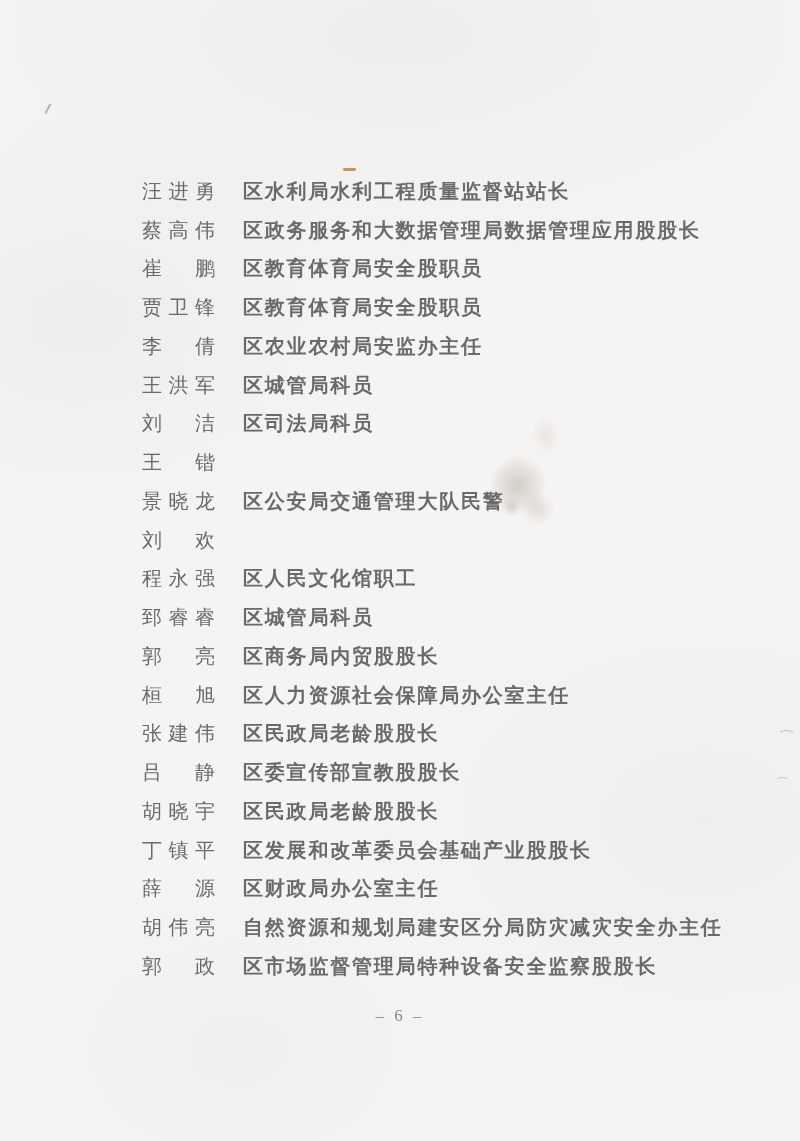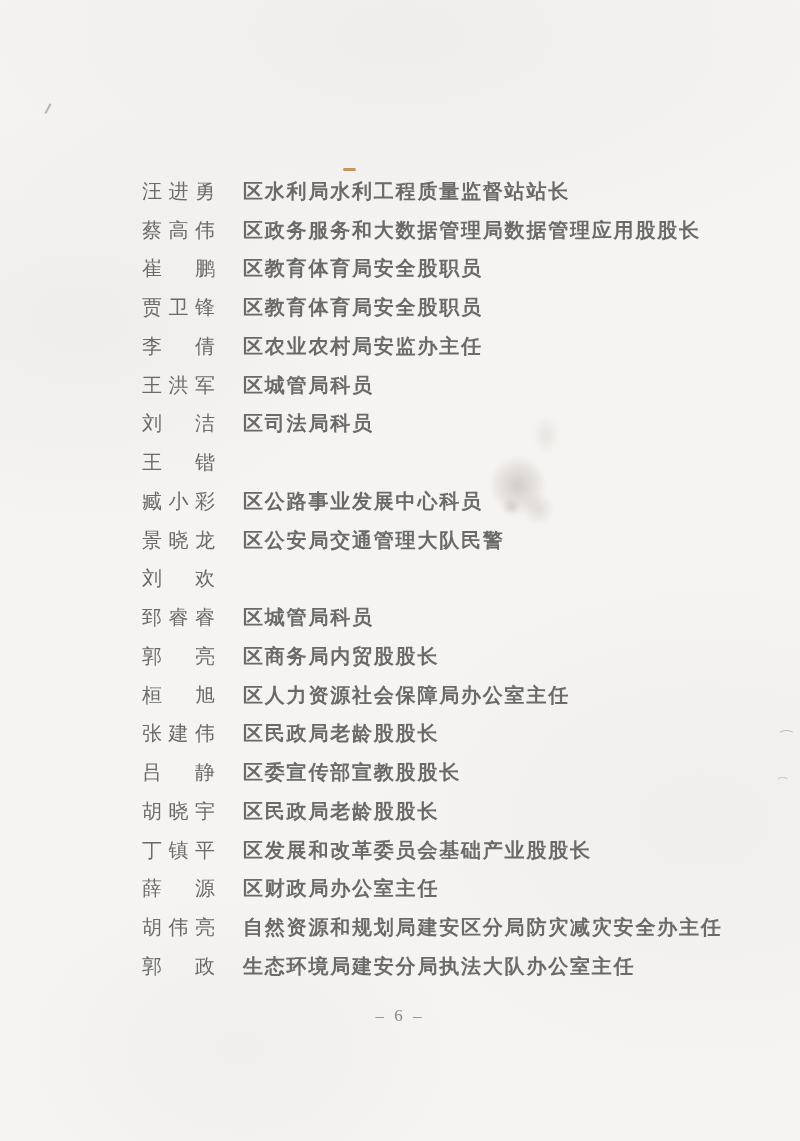--- a/index.html
+++ b/index.html
@@ -156,34 +156,34 @@
 
   <div class="row">
     <span class="name">刘洁</span>
     <span class="title">区司法局科员</span>
   </div>
 
   <div class="row">
     <span class="name">王锴</span>
   </div>
 
-  <div class="row">
-    <span class="name">臧小彩</span>
-    <span class="title">区公路事业发展中心科员</span>
-  </div>
 
   <div class="row">
     <span class="name">景晓龙</span>
     <span class="title">区公安局交通管理大队民警</span>
   </div>
 
   <div class="row">
     <span class="name">刘欢</span>
   </div>
 
+  <div class="row">
+    <span class="name">程永强</span>
+    <span class="title">区人民文化馆职工</span>
+  </div>
 
   <div class="row">
     <span class="name">郅睿睿</span>
     <span class="title">区城管局科员</span>
   </div>
 
   <div class="row">
     <span class="name">郭亮</span>
     <span class="title">区商务局内贸股股长</span>
   </div>
@@ -218,21 +218,21 @@
     <span class="title">区财政局办公室主任</span>
   </div>
 
   <div class="row">
     <span class="name">胡伟亮</span>
     <span class="title">自然资源和规划局建安区分局防灾减灾安全办主任</span>
   </div>
 
   <div class="row">
     <span class="name">郭政</span>
-    <span class="title">生态环境局建安分局执法大队办公室主任</span>
+    <span class="title">区市场监督管理局特种设备安全监察股股长</span>
   </div>
 </div>
 
 <div class="footer">– 6 –</div>
 
 <div class="stain-a"></div>
 <div class="stain-b"></div>
 <div class="mark-orange"></div>
 <div class="mark-tick"></div>
 <div class="mark-curl-1"></div>

